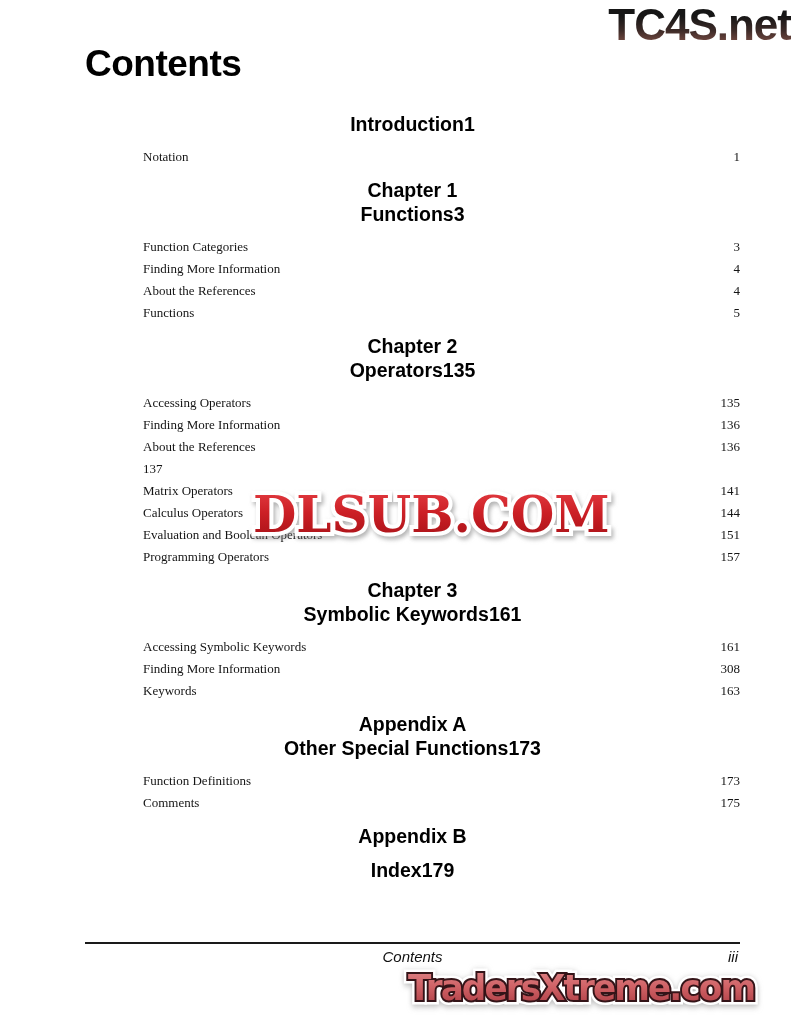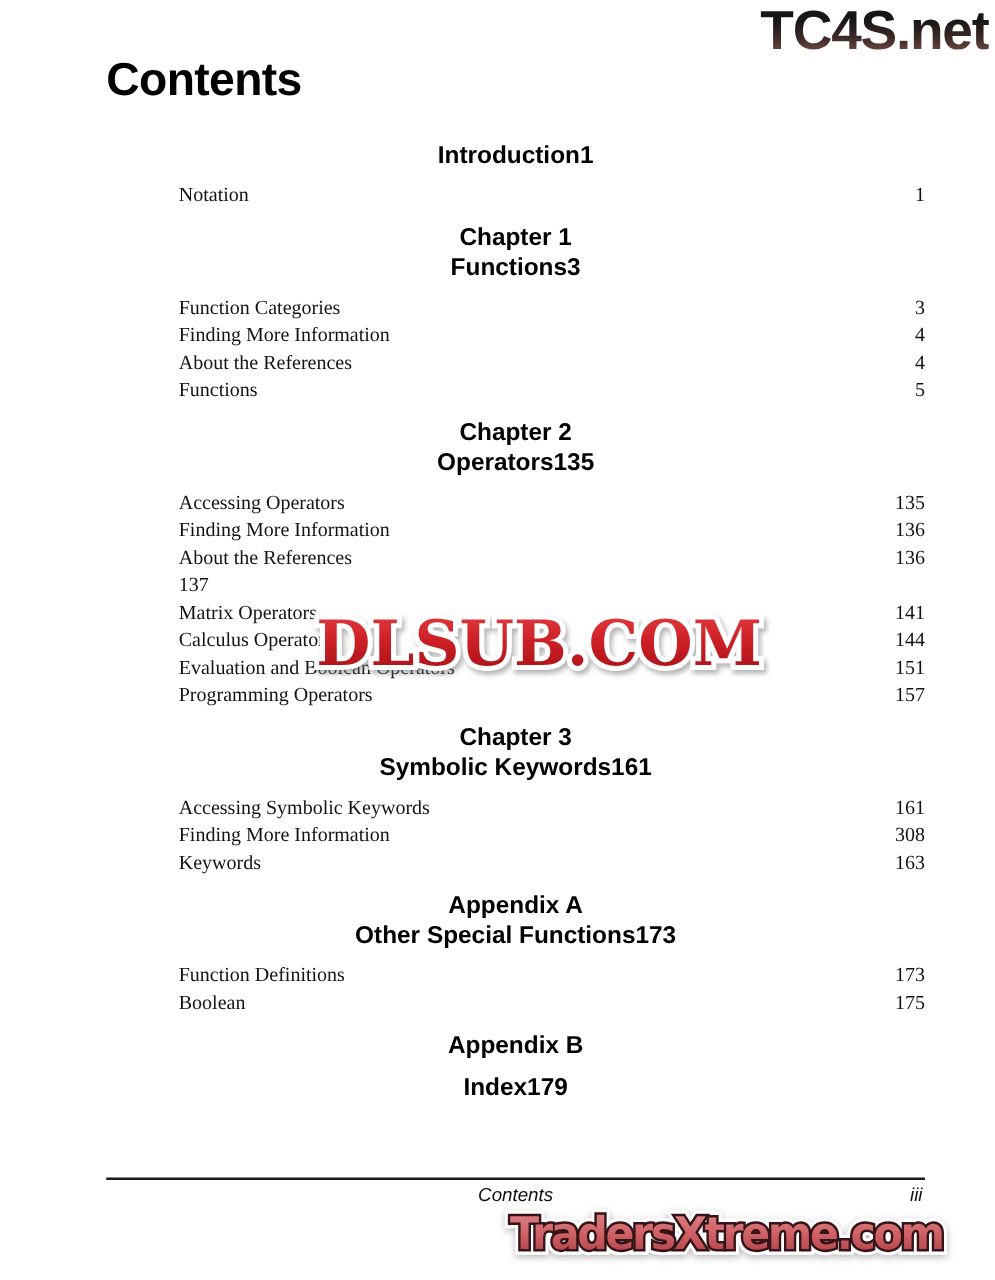--- a/index.html
+++ b/index.html
@@ -36,21 +36,21 @@
     line-height:24px;
     color:#000;
   }
   .items { margin-top:10px; }
   .item-row {
     display:flex;
     justify-content:space-between;
     align-items:center;
     padding-left:58px;
     font-family:"Liberation Serif", serif;
-    font-size:16px;
+    font-size:13px;
     line-height:22px;
     color:#141414;
   }
 
   
   .footer {
     position:absolute;
     left:85px; top:942px;
     width:655px;
     border-top:2px solid #1a1a1a;
@@ -253,21 +253,21 @@
         <div class="heading-row">
           <span>Other Special Functions</span>
           <span>173</span>
         </div>
         <div class="items">
           <div class="item-row">
             <span>Function Definitions</span>
             <span>173</span>
           </div>
           <div class="item-row">
-            <span>Boolean</span>
+            <span>Comments</span>
             <span>175</span>
           </div>
         </div>
       </div>
       <div class="toc-section">
         <div class="heading-row">
           <span>Appendix B</span>
         </div>
       </div>
       <div class="toc-section">

